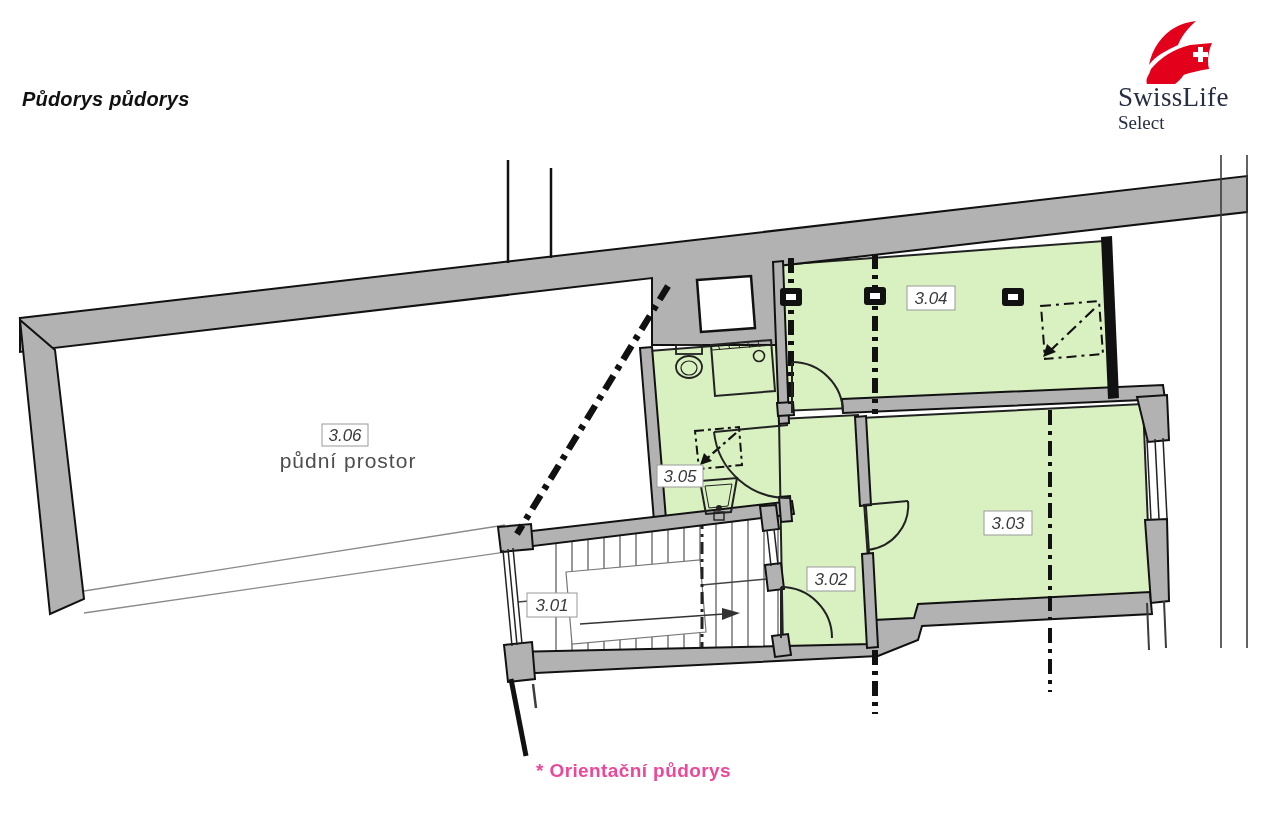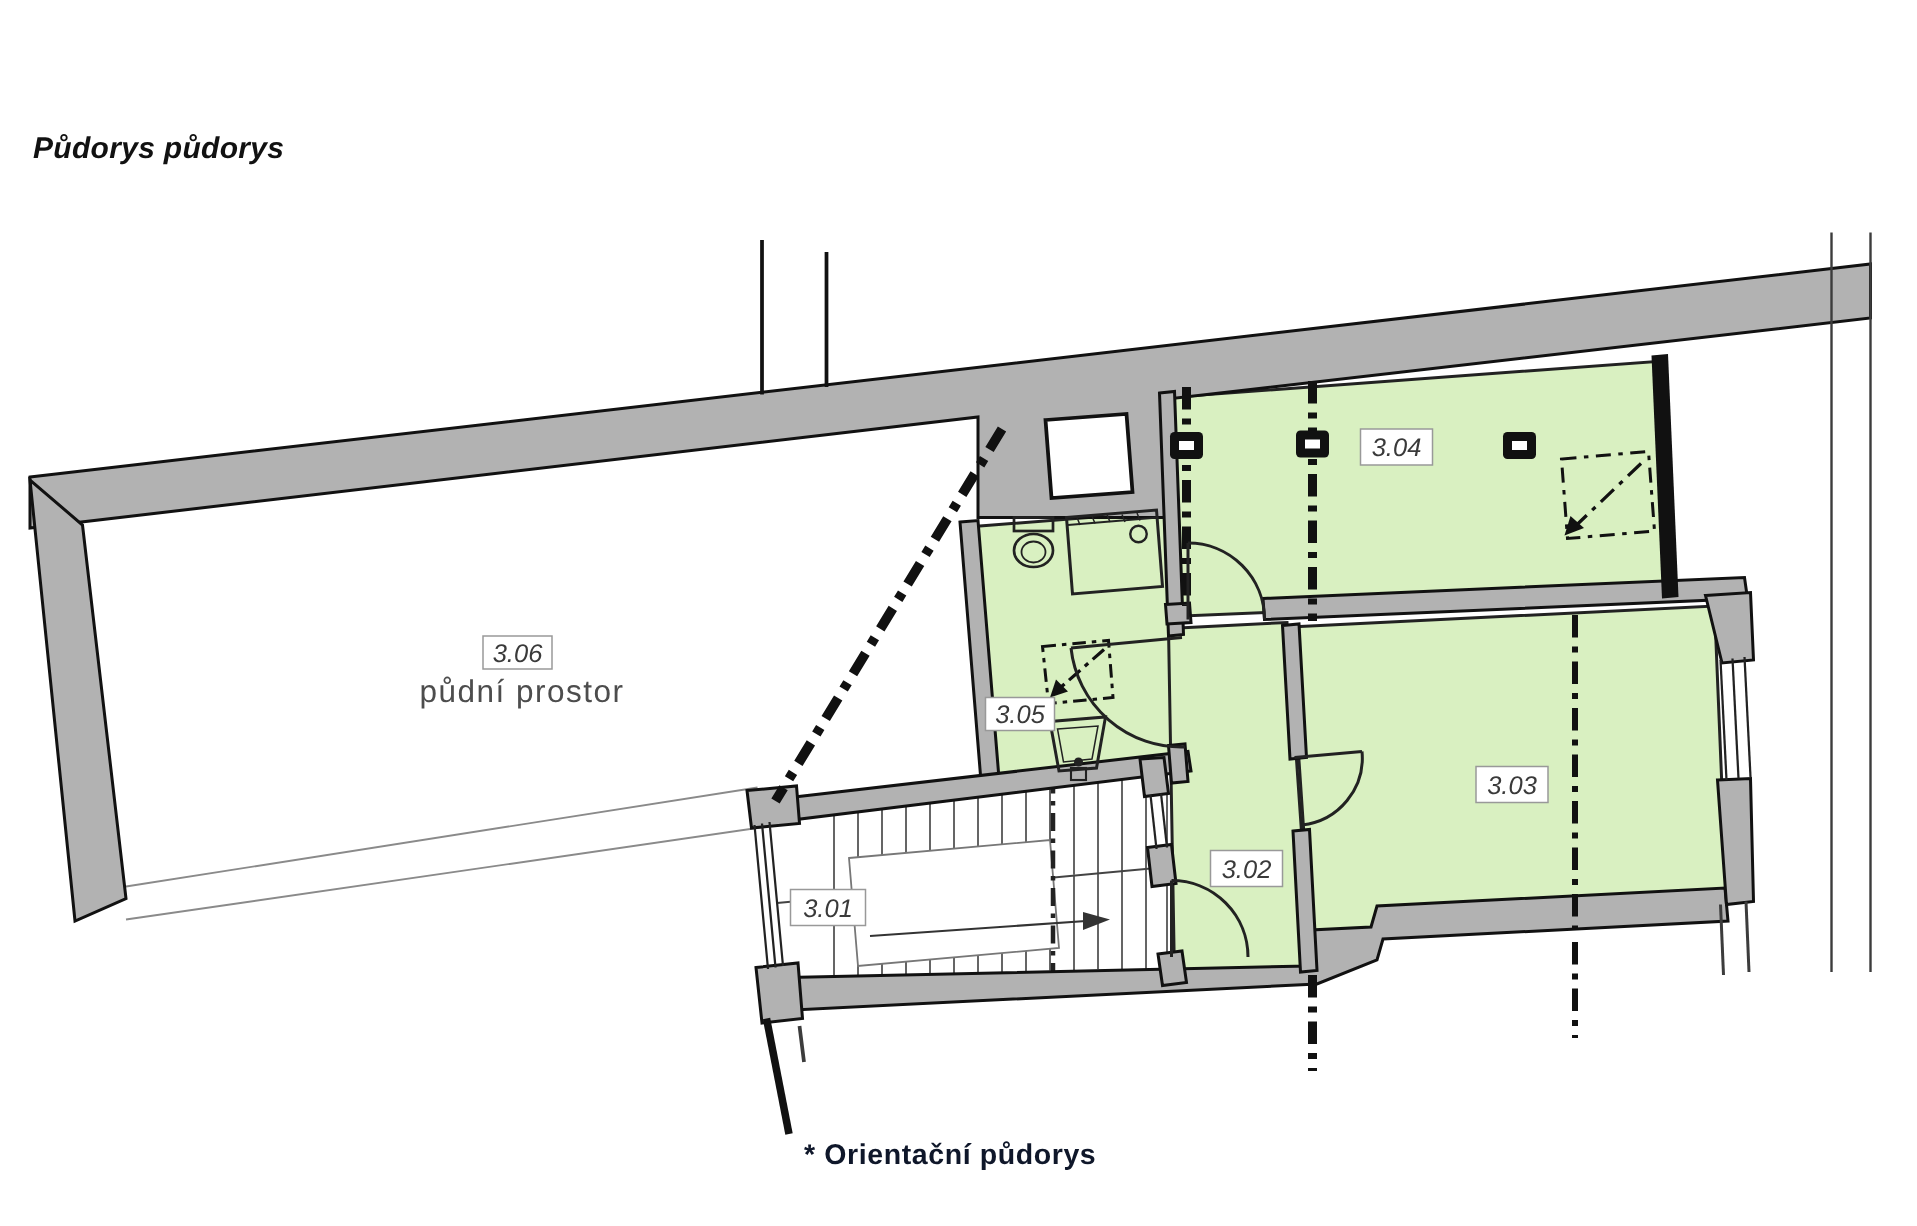--- a/index.html
+++ b/index.html
@@ -1,37 +1,48 @@
 <!DOCTYPE html>
 <html><head>
 <meta charset="utf-8">
 <style>
   html,body{margin:0;padding:0;background:#fff;}
   .stage{position:relative;width:1278px;height:817px;background:#fff;overflow:hidden;
          font-family:"Liberation Sans", sans-serif;}
   .plan-svg{position:absolute;left:0;top:0;}
   .title{position:absolute;left:22px;top:88px;font-size:20px;font-weight:bold;font-style:italic;
          color:#111;letter-spacing:.2px;}
-  .footnote{position:absolute;left:536px;top:760px;font-size:19px;font-weight:bold;color:#0f172a;
+  .footnote{position:absolute;left:536px;top:760px;font-size:19px;font-weight:bold;color:#ec4899;
             letter-spacing:.4px;}
   .logo{position:absolute;left:1118px;top:20px;width:132px;}
   .logo-icon{display:block;margin-left:28px;}
   .brand{font-family:"Liberation Serif", serif;font-size:27px;color:#272d42;letter-spacing:.3px;line-height:1.0;}
   .brand-sub{font-family:"Liberation Serif", serif;font-size:19px;color:#272d42;margin-top:1px;}
   text{font-family:"Liberation Sans", sans-serif;}
   .room-num{font-size:17px;font-style:italic;fill:#3a3a3a;}
   .attic-name{font-size:21px;fill:#4d4d4d;letter-spacing:1px;}
 </style>
 </head>
 <body>
 
 <div class="stage">
 
   <div class="title">Půdorys půdorys</div>
 
+  <div class="logo">
+    <svg class="logo-icon" width="72" height="64" viewBox="0 0 72 64">
+      <path d="M3 45 C6 29 16 14 30 7 C35 4 42 2 50 1 C41 9 35 17 32 25 C21 30 9 36 3 45 Z" fill="#e2001a"></path>
+      <path d="M5 49 C15 37 28 29 44 25 L66 23 C62 32 61 41 63 49 C43 52 25 58 11 67 C3 72 -1 64 1 58 C3 54 4 52 5 49 Z" fill="#e2001a"></path>
+      <rect x="47" y="32" width="15" height="5" fill="#fff"></rect>
+      <rect x="52" y="27" width="5" height="15" fill="#fff"></rect>
+      <path d="M14 69 C22 63 31 60 40 59 C35 69 26 76 15 78 C12 75 12 72 14 69 Z" fill="#e2001a" transform="translate(0,-8)"></path>
+    </svg>
+    <div class="brand">SwissLife</div>
+    <div class="brand-sub">Select</div>
+  </div>
 
   <svg class="plan-svg" width="1278" height="817" viewBox="0 0 1278 817">
 
     <g>
       <polygon points="778,265 1104,241 1110,397 781,411" fill="#d9f0c1" stroke="#222" stroke-width="2"></polygon>
       <polygon points="649,351 776,341 788,507 661,519" fill="#d9f0c1" stroke="#222" stroke-width="2"></polygon>
       <polygon points="779,419 858,415 874,646 783,651" fill="#d9f0c1" stroke="#222" stroke-width="2"></polygon>
       <polygon points="860,418 1143,404 1151,599 919,611 915,623 874,626" fill="#d9f0c1" stroke="#222" stroke-width="2"></polygon>
     </g>
 

